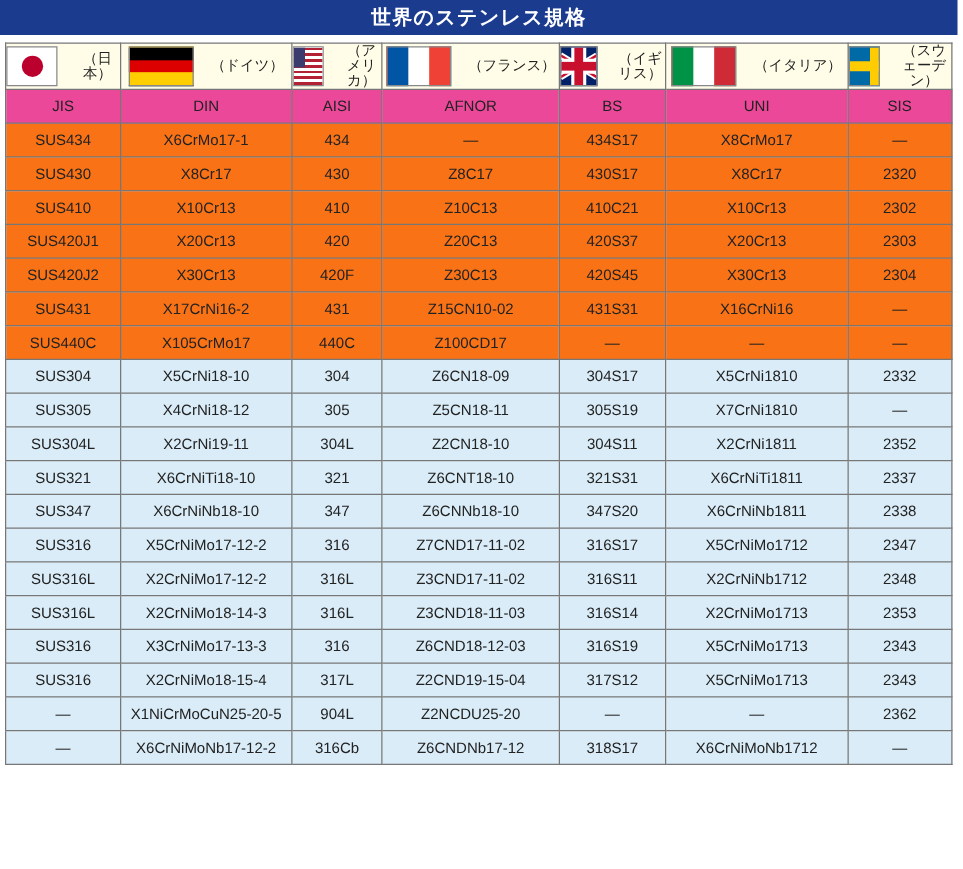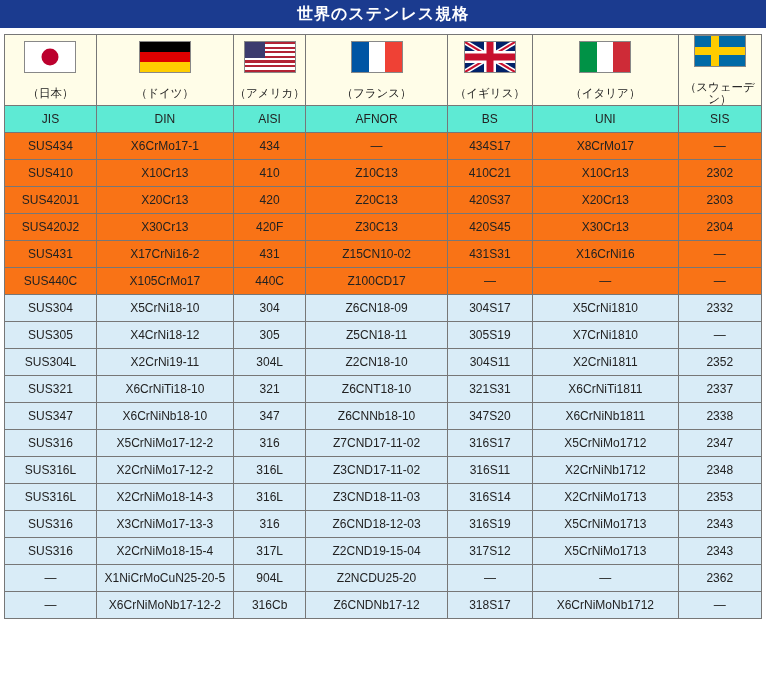--- a/index.html
+++ b/index.html
@@ -54,21 +54,21 @@
   col.c5 { width: 136px; }
   col.c6 { width: 78px; }
 
   .flagcell {
     height: 52px;
     padding: 3px 0 2px 0;
     background: #fffde8;
   }
   .flagcell .flagwrap {
     display: flex;
-    flex-direction: column;
+    flex-direction: row;
     align-items: center;
     justify-content: center;
     gap: 14px;
   }
   .flag {
     width: 52px;
     height: 32px;
     border: 1px solid #888;
     box-sizing: border-box;
     position: relative;
@@ -127,21 +127,21 @@
   .flag-gb .cv2 { position: absolute; left: 50%; top: 0; width: 7px; height: 100%; background: #C8102E; transform: translateX(-50%); }
   .flag-gb .ch2 { position: absolute; top: 50%; left: 0; height: 7px; width: 100%; background: #C8102E; transform: translateY(-50%); }
   .flag-it {
     background: linear-gradient(to right, #009246 0 33.33%, #ffffff 33.33% 66.66%, #ce2b37 66.66% 100%);
   }
   .flag-se { background: #006aa7; }
   .flag-se .sv { position: absolute; left: 16px; top: 0; width: 8px; height: 100%; background: #fecc00; }
   .flag-se .sh { position: absolute; top: 50%; left: 0; height: 8px; width: 100%; background: #fecc00; transform: translateY(-50%); }
 
   .hdr-row td {
-    background: #5eead4;
+    background: #ec4899;
     font-size: 12.5px;
     height: 24px;
   }
   .row-pink td { background: #f97316; }
   .row-blue td { background: #d9ecf7; }
 </style>
 </head>
 <body>
 
 <div class="page">
@@ -234,20 +234,29 @@
         <tr class="row-pink">
           <td>SUS434</td>
           <td>X6CrMo17-1</td>
           <td>434</td>
           <td>—</td>
           <td>434S17</td>
           <td>X8CrMo17</td>
           <td>—</td>
         </tr>
         <tr class="row-pink">
+          <td>SUS430</td>
+          <td>X8Cr17</td>
+          <td>430</td>
+          <td>Z8C17</td>
+          <td>430S17</td>
+          <td>X8Cr17</td>
+          <td>2320</td>
+        </tr>
+        <tr class="row-pink">
           <td>SUS410</td>
           <td>X10Cr13</td>
           <td>410</td>
           <td>Z10C13</td>
           <td>410C21</td>
           <td>X10Cr13</td>
           <td>2302</td>
         </tr>
         <tr class="row-pink">
           <td>SUS420J1</td>

